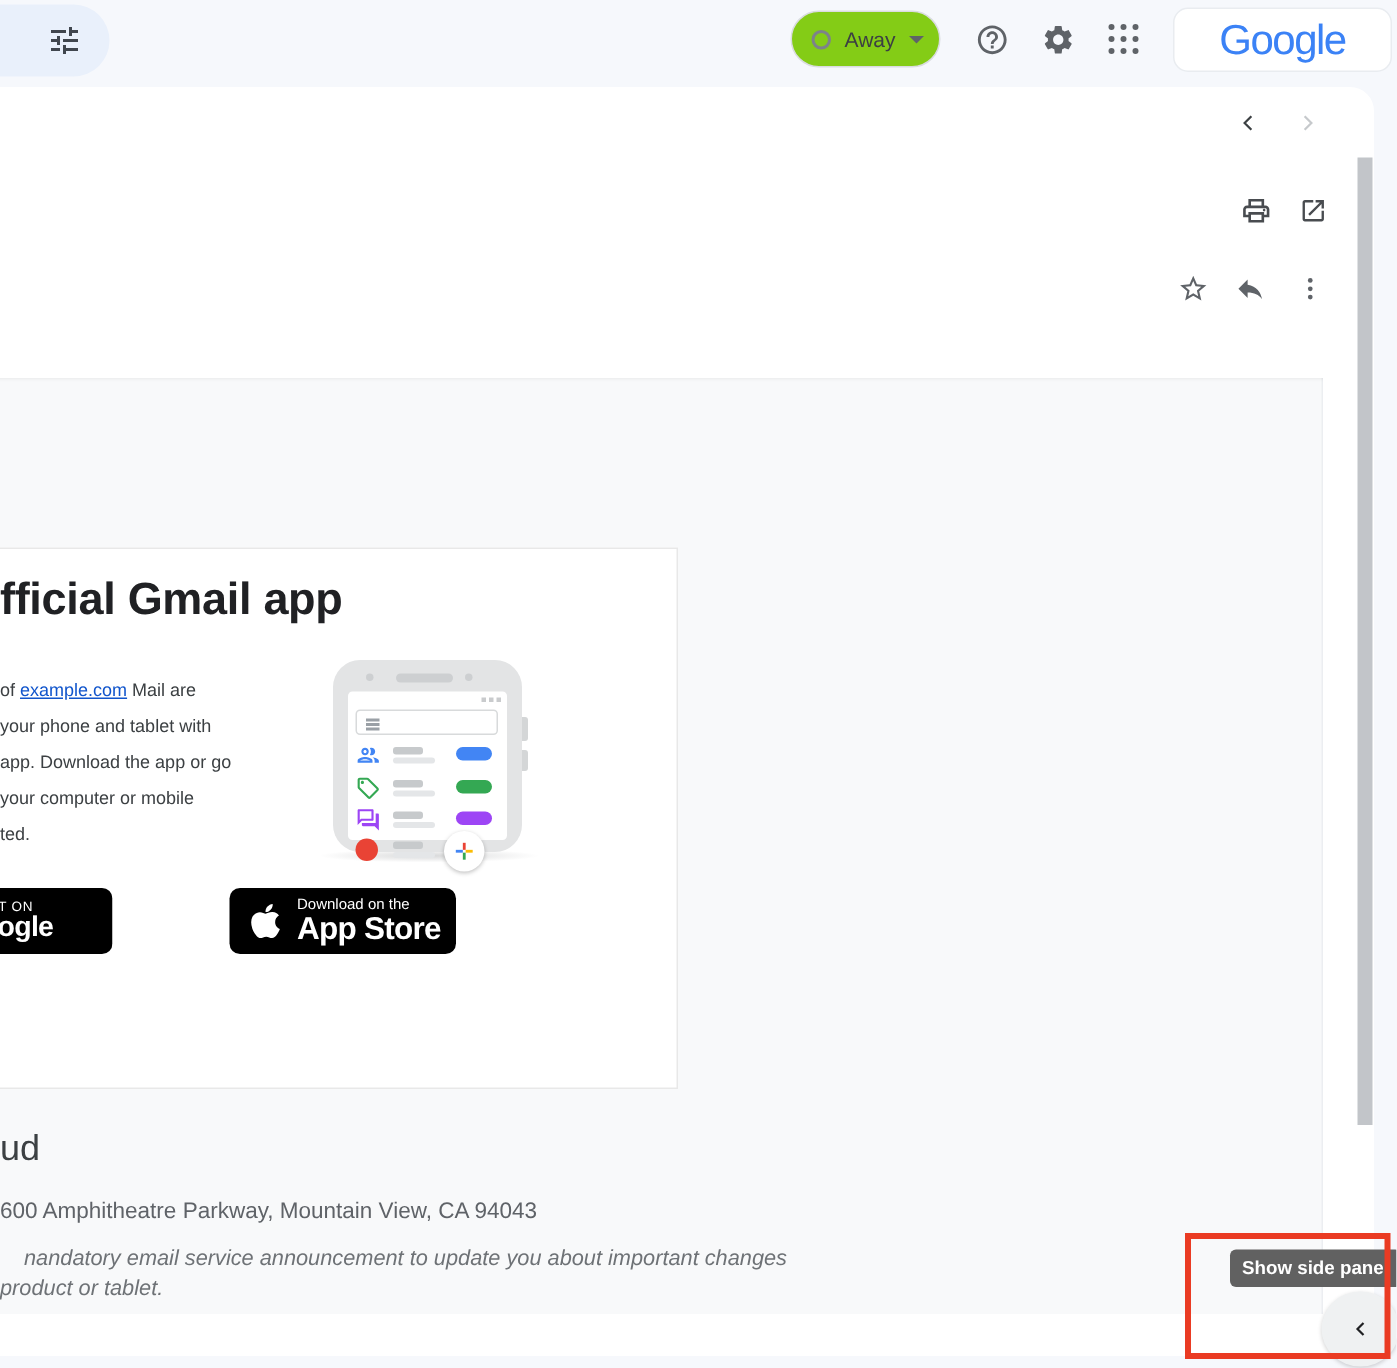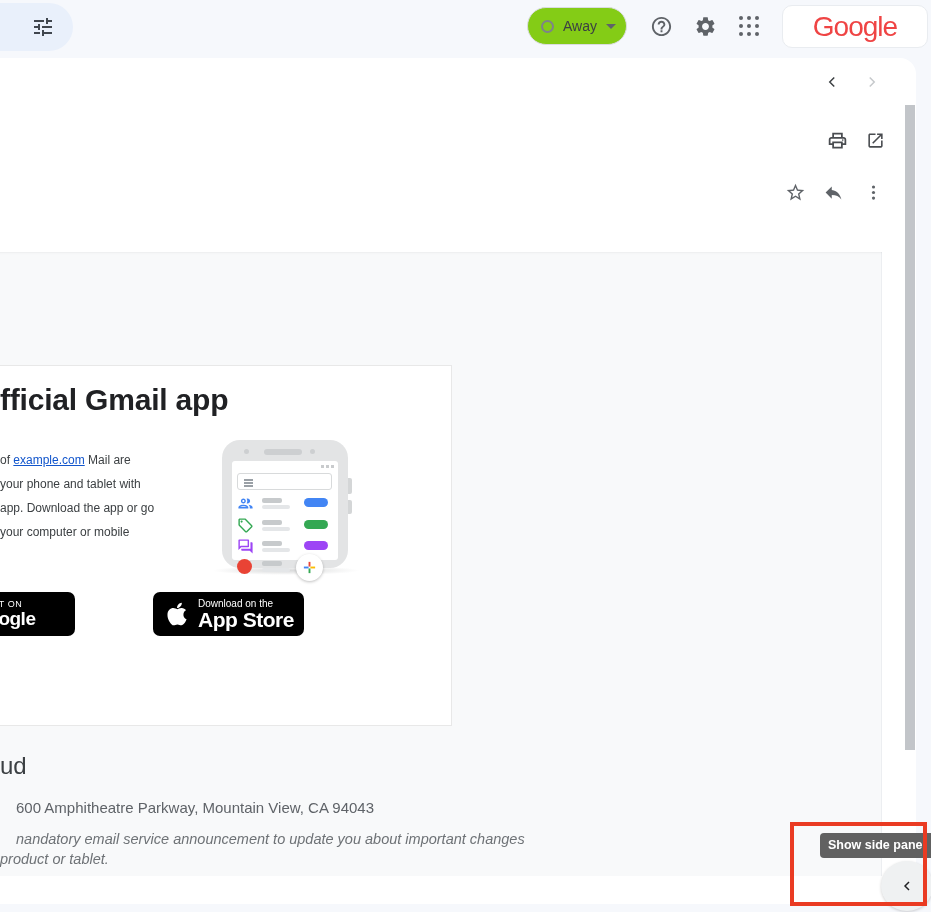--- a/index.html
+++ b/index.html
@@ -16,21 +16,21 @@
   .status-chip { left:527px; top:7px; width:100px; height:38px; background:#84cc16; border:1px solid #dadce0;
     border-radius:20px; display:flex; align-items:center; padding-left:13px; cursor:pointer; }
   .status-ring { width:13px; height:13px; border:2px solid #7d838a; border-radius:50%; }
   .status-label { margin-left:9px; font-size:14px; color:#3c4043; }
   .status-caret { margin-left:9px; width:0; height:0; border-left:5px solid transparent; border-right:5px solid transparent; border-top:5px solid #5f6368; }
   .hdr-btn { width:40px; height:40px; top:6px; display:flex; align-items:center; justify-content:center; border-radius:50%; cursor:pointer; }
   .apps-grid { display:grid; grid-template-columns:repeat(3,4px); grid-template-rows:repeat(3,4px); gap:4px; }
   .apps-grid span { width:4px; height:4px; background:#5f6368; border-radius:50%; }
   .logo-card { left:782px; top:5px; width:146px; height:43px; background:#fff; border:1px solid #e9ecf0;
     border-radius:10px; display:flex; align-items:center; justify-content:center; }
-  .logo-text { font-size:28px; color:#ef4444; letter-spacing:-1px; font-weight:500; }
+  .logo-text { font-size:28px; color:#3b82f6; letter-spacing:-1px; font-weight:500; }
 
   
   .panel { left:0; top:58px; width:916px; height:846px; background:#fff; border-radius:0 16px 16px 0; }
   .tool-btn { width:36px; height:36px; display:flex; align-items:center; justify-content:center; border-radius:50%; cursor:pointer; }
   .scroll-thumb { left:905px; top:105px; width:10px; height:645px; background:#c2c5c9; }
 
   
   .email-bg { left:0; top:252px; width:882px; height:624px; background:#f8f9fa;
     box-shadow: inset 0 3px 3px -3px rgba(0,0,0,0.10), inset -1px 0 0 #eceef1; }
   .card { left:-300px; top:365px; width:752px; height:361px; background:#fff; border:1px solid #e8e8e8; }
@@ -44,21 +44,21 @@
   .badge-play { position:absolute; left:-71px; top:0; width:146px; height:44px; }
   .badge-play .t1 { position:absolute; left:44px; top:7px; font-size:9px; letter-spacing:0.5px; }
   .badge-play .t2 { position:absolute; left:44px; top:16px; font-size:19px; font-weight:bold; letter-spacing:-0.5px; }
   .badge-app { left:153px; top:592px; width:151px; height:44px; display:flex; align-items:center; padding-left:13px; cursor:pointer; }
   .badge-app .col { margin-left:10px; }
   .badge-app .t1 { font-size:10px; }
   .badge-app .t2 { font-size:21px; font-weight:bold; letter-spacing:-0.5px; margin-top:0px; line-height:21px; }
 
   
   .brand { left:0; top:752px; font-size:24px; color:#3c4043; white-space:nowrap; }
-  .address { left:0; top:799px; font-size:15px; color:#5f6368; white-space:nowrap;padding-left:16px; }
+  .address { left:0; top:799px; font-size:15px; color:#5f6368; white-space:nowrap; }
   .fine { font-style:italic; font-size:14.5px; color:#6e7276; white-space:nowrap; }
 
   
   .phone { left:222px; top:440px; width:128px; height:140px; }
   .phone-body { position:absolute; left:0; top:0; width:126px; height:128px; background:#e3e4e5; border-radius:18px; }
   .side-key { position:absolute; width:4px; background:#d4d6d7; border-radius:0 2px 2px 0; left:126px; }
   .cam { position:absolute; width:5px; height:5px; background:#cdcfd1; border-radius:50%; top:9px; }
   .speaker { position:absolute; left:42px; top:9px; width:38px; height:6px; background:#cdcfd1; border-radius:3px; }
   .screen { position:absolute; left:10px; top:21px; width:106px; height:99px; background:#fff; border-radius:3px; }
   .stat { position:absolute; top:4px; width:3px; height:3px; background:#c9cbcd; }
@@ -181,20 +181,21 @@
   <div class="abs email-bg"></div>
   <div class="abs card"></div>
 
   <div class="abs heading">fficial Gmail app</div>
 
   <div class="abs para">
     <div><span>of </span><a>example.com</a><span> Mail are</span></div>
     <div>your phone and tablet with</div>
     <div>app. Download the app or go</div>
     <div>your computer or mobile</div>
+    <div>ted.</div>
   </div>
 
   <div class="abs phone">
     <div class="phone-shadow"></div>
     <div class="phone-body">
       <div class="cam" style="left:22px;"></div>
       <div class="speaker"></div>
       <div class="cam" style="left:88px;"></div>
       <div class="screen">
         <div class="stat" style="right:14px;"></div>

